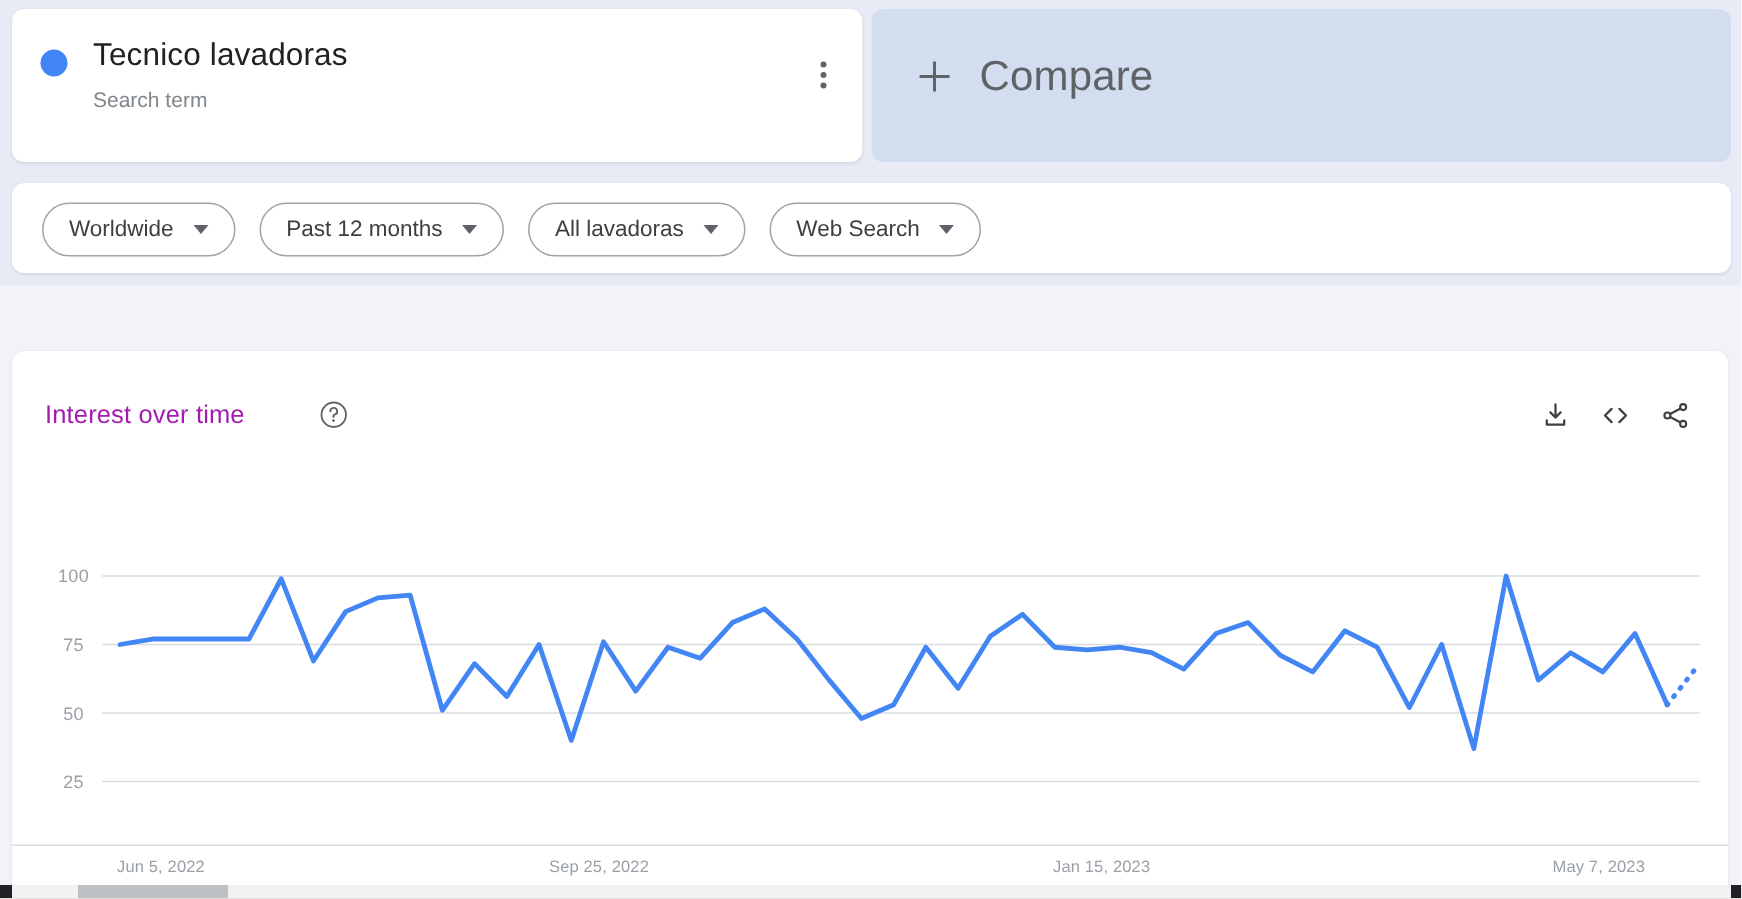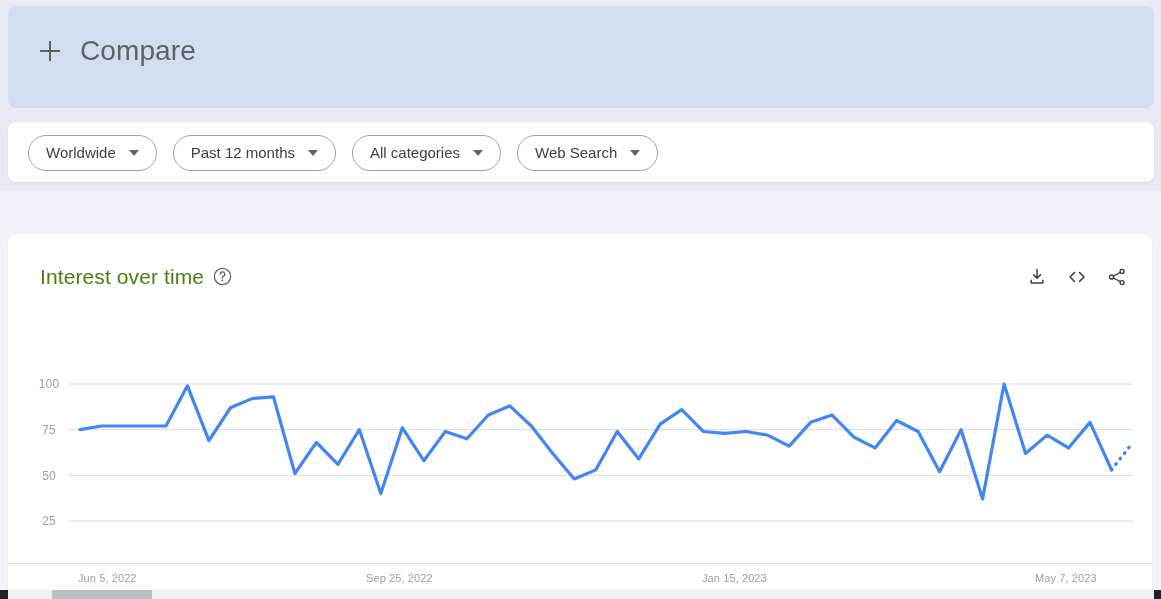--- a/index.html
+++ b/index.html
@@ -162,23 +162,23 @@
     position: absolute;
     left: 8px; top: 234px;
     width: 1144px; height: 356px;
     background: #ffffff;
     border-radius: 8px 8px 0 0;
     box-shadow: 0 1px 2px rgba(60,64,67,.10), 0 0 1px rgba(60,64,67,.06);
     overflow: hidden;
   }
   .chart-title {
     position: absolute;
-    left: 32px; top: 29px;
-    font-size: 21px;
-    color: #4d7c0f;
+    left: 22px; top: 29px;
+    font-size: 17px;
+    color: #a21caf;
     letter-spacing: .1px;
     line-height: 28px;
   }
   .help-icon {
     position: absolute;
     left: 205px; top: 33px;
     width: 19px; height: 19px;
     cursor: pointer;
   }
   .actions {
@@ -249,20 +249,30 @@
 </style>
 </head>
 <body>
 
 <div class="page">
 
   <div class="topband"></div>
 
   <div class="termrow">
 
+    <div class="term-card">
+      <div class="term-dot"></div>
+      <div class="term-title">Tecnico lavadoras</div>
+      <div class="term-sub">Search term</div>
+      <div class="kebab">
+        <i></i>
+        <i></i>
+        <i></i>
+      </div>
+    </div>
 
     <div class="compare-card">
       <div class="compare-inner">
         <span class="plus"></span>
         <span class="compare-label">Compare</span>
       </div>
     </div>
 
   </div>
 
@@ -273,21 +283,21 @@
         <span class="chip-label">Worldwide</span>
         <span class="caret"></span>
       </div>
 
       <div class="chip">
         <span class="chip-label">Past 12 months</span>
         <span class="caret"></span>
       </div>
 
       <div class="chip">
-        <span class="chip-label">All categories</span>
+        <span class="chip-label">All lavadoras</span>
         <span class="caret"></span>
       </div>
 
       <div class="chip">
         <span class="chip-label">Web Search</span>
         <span class="caret"></span>
       </div>
 
     </div>
   </div>

